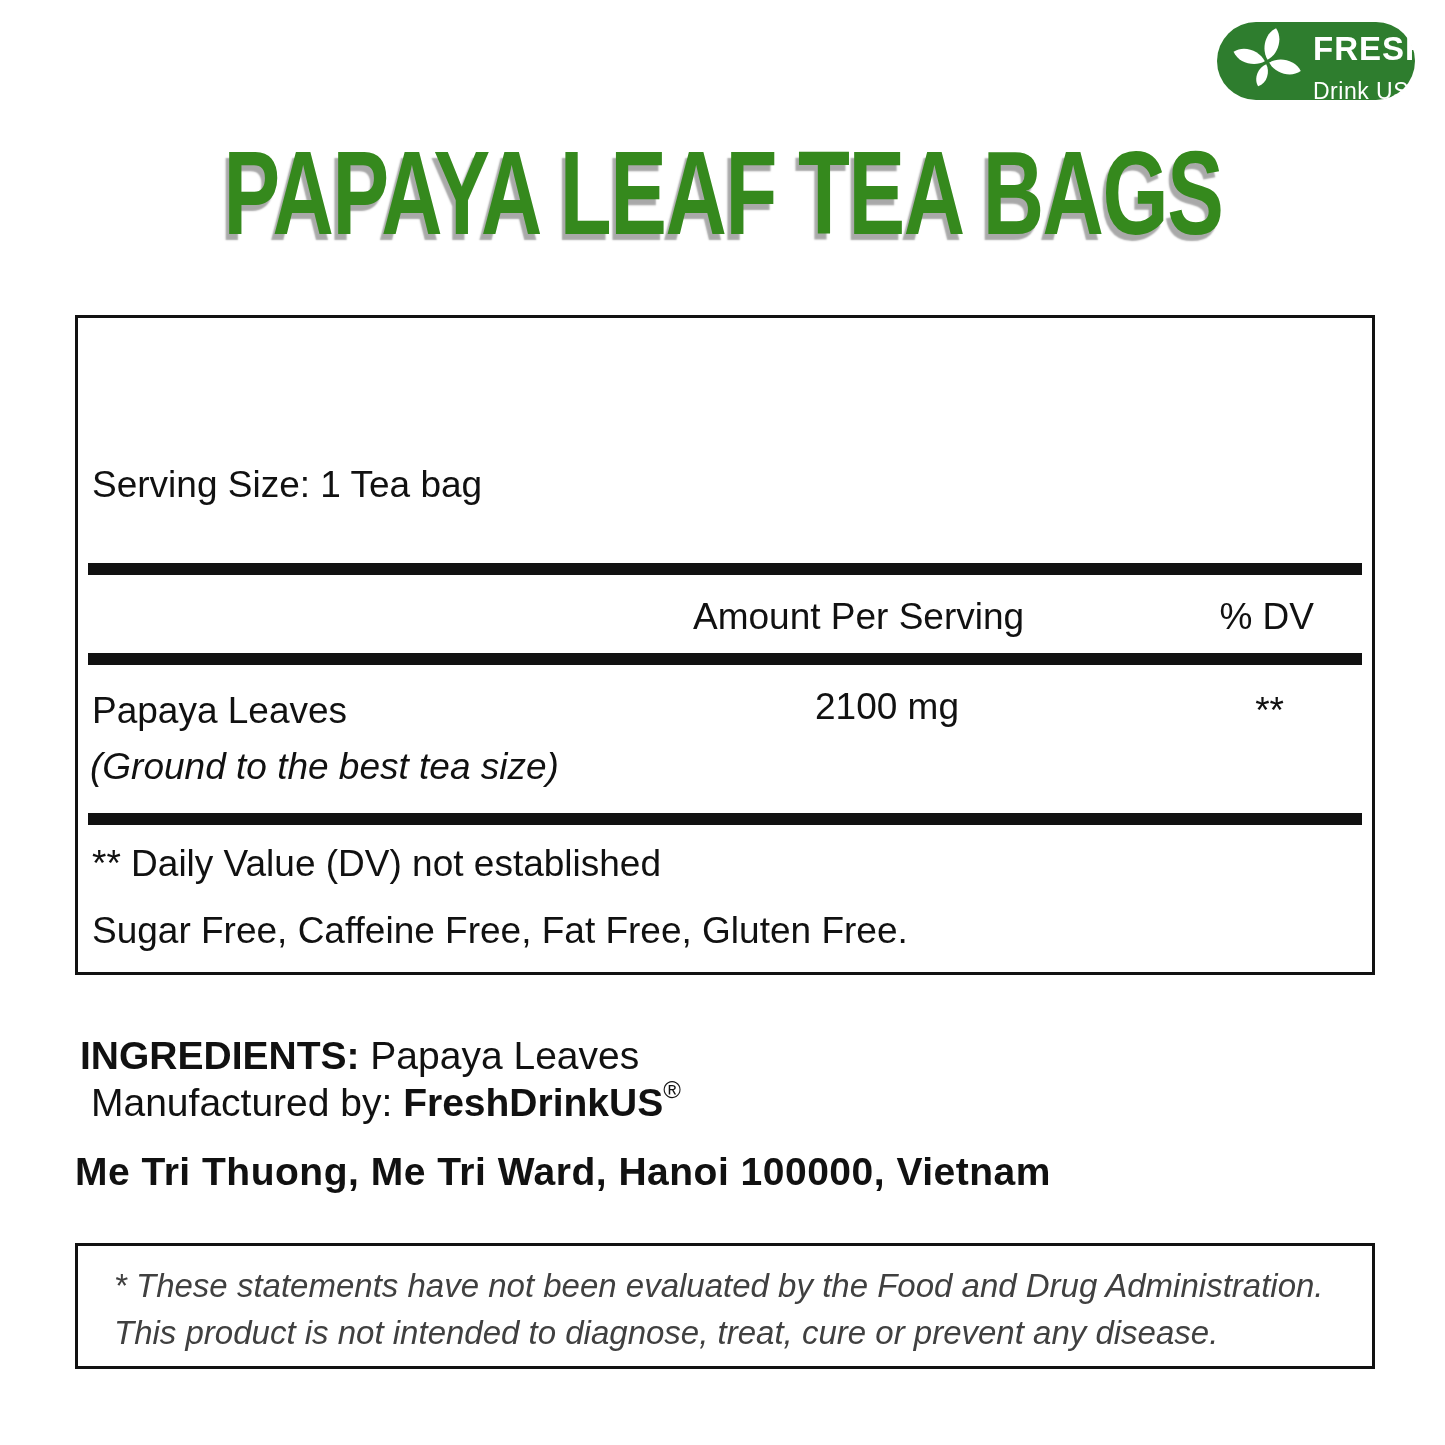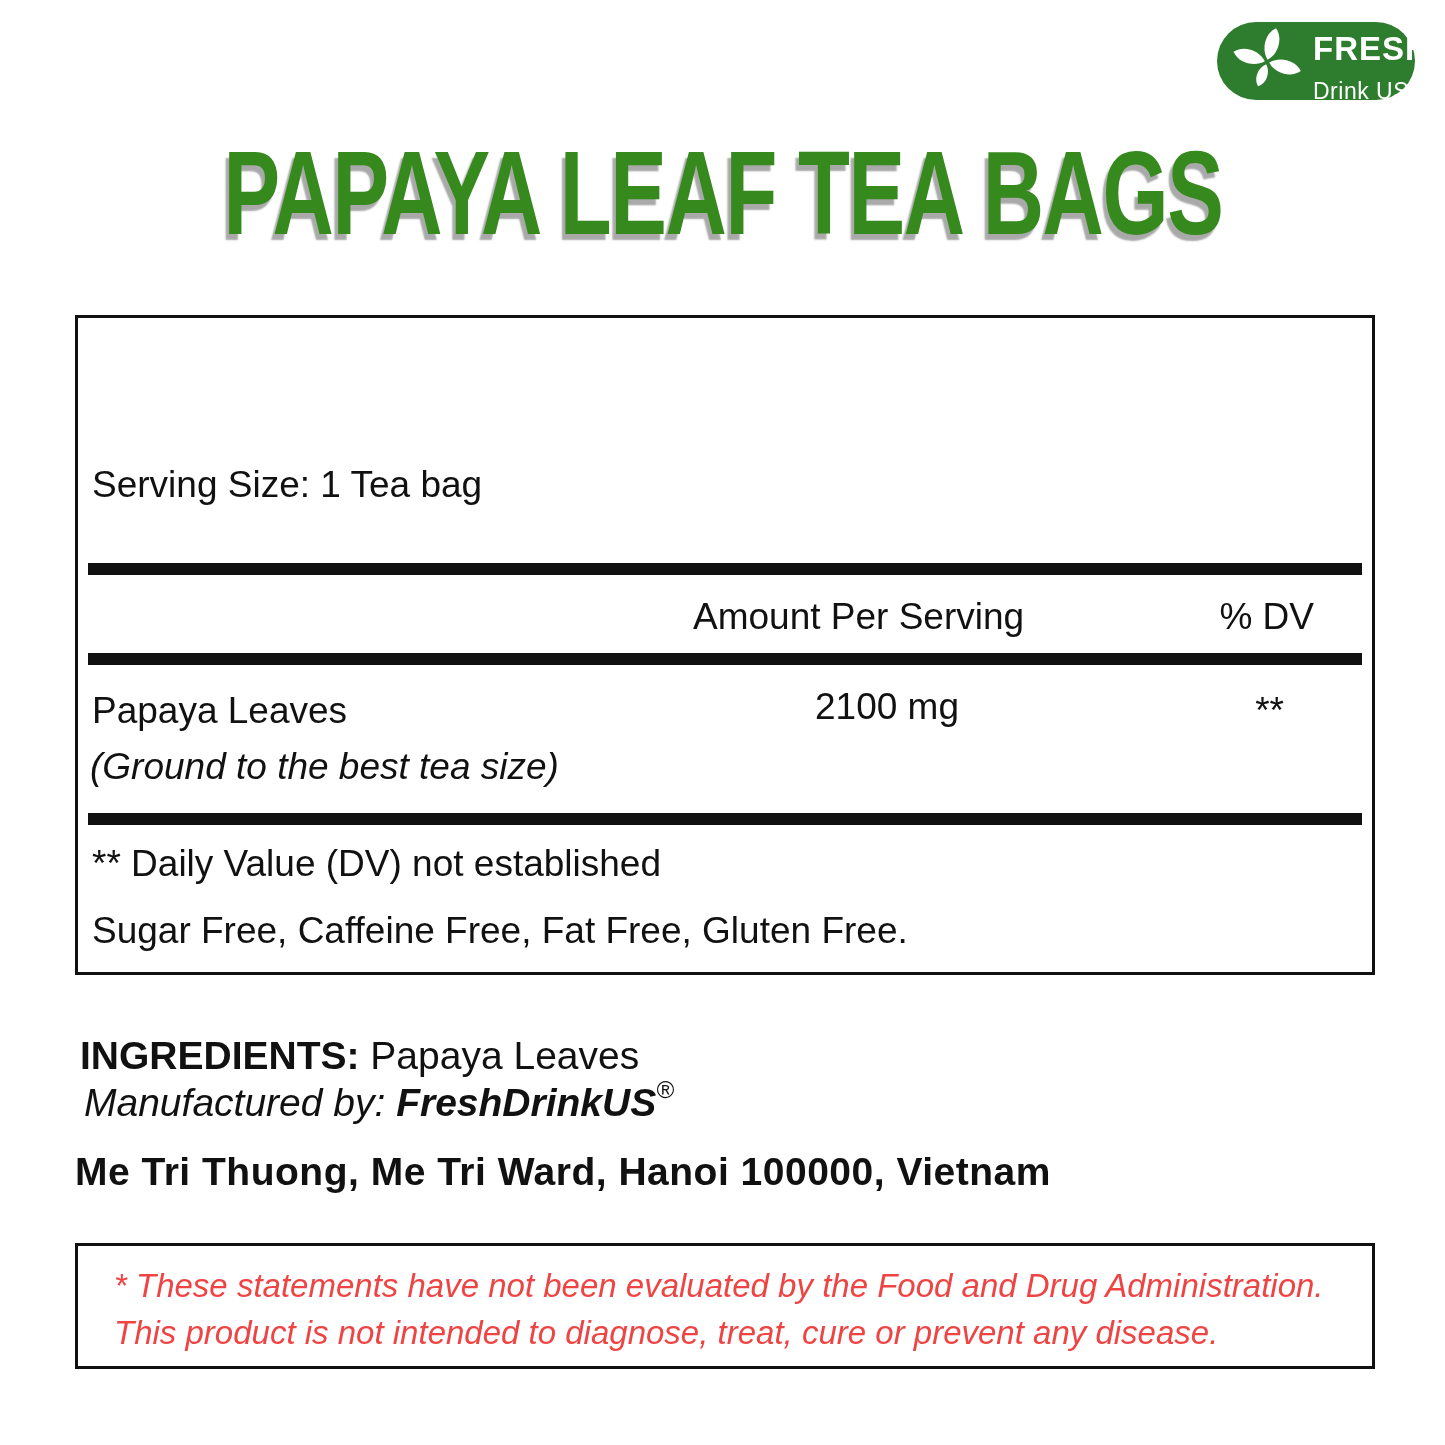--- a/index.html
+++ b/index.html
@@ -33,29 +33,29 @@
   .row-name { position:absolute; left:14px; top:372px; font-size:37px; }
   .row-amount { position:absolute; left:737px; top:368px; font-size:37px; }
   .row-dv { position:absolute; right:88px; top:372px; font-size:37px; }
   .row-note { position:absolute; left:12px; top:428px; font-size:37px; font-style:italic; }
   .fn1 { position:absolute; left:14px; top:525px; font-size:37px; }
   .fn2 { position:absolute; left:14px; top:592px; font-size:37px; }
 
   
   .ingredients { position:absolute; left:80px; top:1008px; font-size:39px;margin-top:26px; }
   .ingredients .lbl { font-weight:bold; }
-  .manufactured { position:absolute; left:84px; top:1080px; font-size:39px;font-style:italic; }
+  .manufactured { position:absolute; left:91px; top:1080px; font-size:39px; }
   .manufactured .brandname { font-weight:bold; }
   .manufactured sup { font-size:24px; position:relative; top:-4px; }
   .address { position:absolute; left:75px; top:1150px; font-size:39px; font-weight:bold; letter-spacing:0.5px; }
 
   
   .disclaimer { position:absolute; left:75px; top:1243px; width:1300px; height:126px;
     border:3px solid #111; padding:17px 32px 0 36px; font-size:33px; font-style:italic;
-    line-height:1.42; color:#ef4444; }
+    line-height:1.42; color:#404040; }
 </style>
 </head>
 <body>
 
 <div class="page">
 
   <div class="logo">
     <svg class="leaves" viewBox="0 0 100 100" xmlns="http://www.w3.org/2000/svg">
       <g fill="#ffffff">
         <path transform="rotate(15 50 50)" d="M50 47 C39 37 37 15 50 4 C63 15 61 37 50 47 Z"></path>

